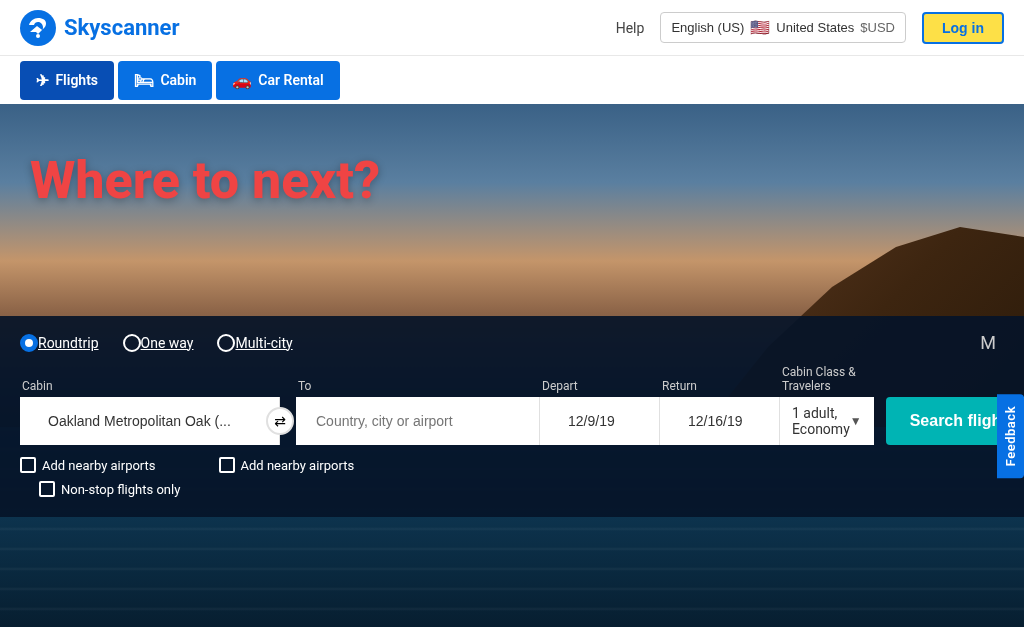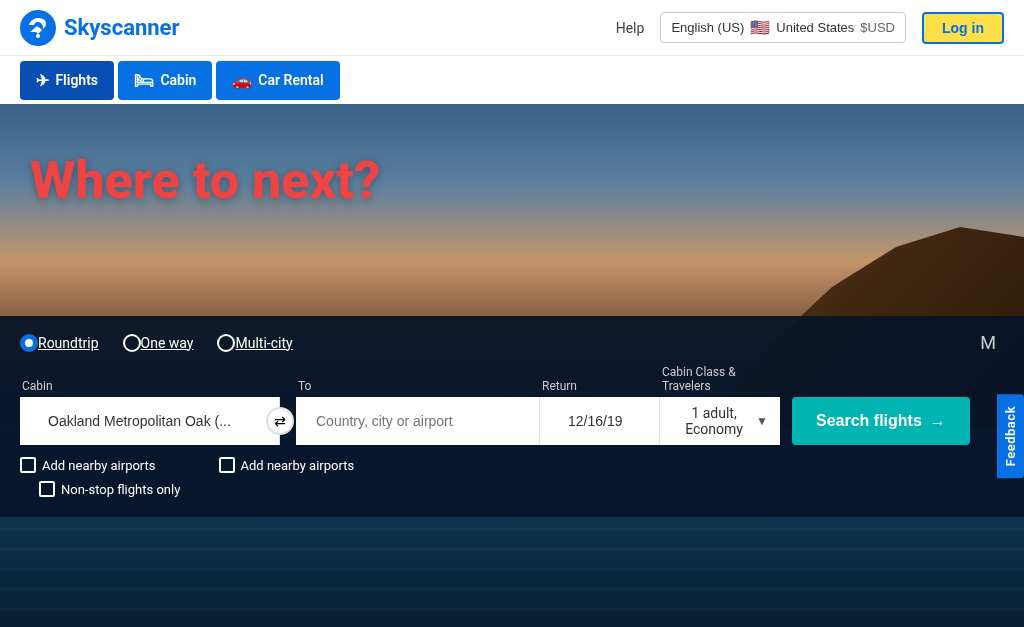--- a/index.html
+++ b/index.html
@@ -169,21 +169,21 @@
       font-size: 14px;
     }
     .to-field { padding-left: 16px; }
     .depart-field, .return-field { }
     .cabin-field { }
     .cabin-input-wrap {
       height: 48px; padding: 8px 12px;
       background: #fff;
       display: flex; align-items: center; justify-content: space-between;
       cursor: pointer;
-      font-size: 14px; color: #333; text-align: center;
+      font-size: 14px; color: #333;
     }
     .cabin-chevron { color: #555; font-size: 12px; }
 
     
     .search-btn-wrap {
       display: flex; align-items: flex-end;
       padding-left: 12px;
     }
     .search-btn {
       height: 48px; padding: 0 24px;
@@ -302,20 +302,24 @@
           <input class="field-input" type="text" value="Oakland Metropolitan Oak (..." style="width: 100%; border-right: 1px solid rgb(224, 224, 224);">
           <div class="swap-btn">⇄</div>
         </div>
       </div>
 
       <div class="field-group to-field">
         <span class="field-label">To</span>
         <input class="field-input placeholder-style" type="text" placeholder="Country, city or airport" style="border-right: 1px solid rgb(224, 224, 224); padding-left: 20px;">
       </div>
 
+      <div class="field-group depart-field">
+        <span class="field-label">Depart</span>
+        <input class="field-input" type="text" value="12/9/19" style="border-right: 1px solid rgb(224, 224, 224);">
+      </div>
 
       <div class="field-group return-field">
         <span class="field-label">Return</span>
         <input class="field-input" type="text" value="12/16/19" style="border-right: 1px solid rgb(224, 224, 224);">
       </div>
 
       <div class="field-group cabin-field">
         <span class="field-label">Cabin Class &amp; Travelers</span>
         <div class="cabin-input-wrap">
           <span>1 adult, Economy</span>

